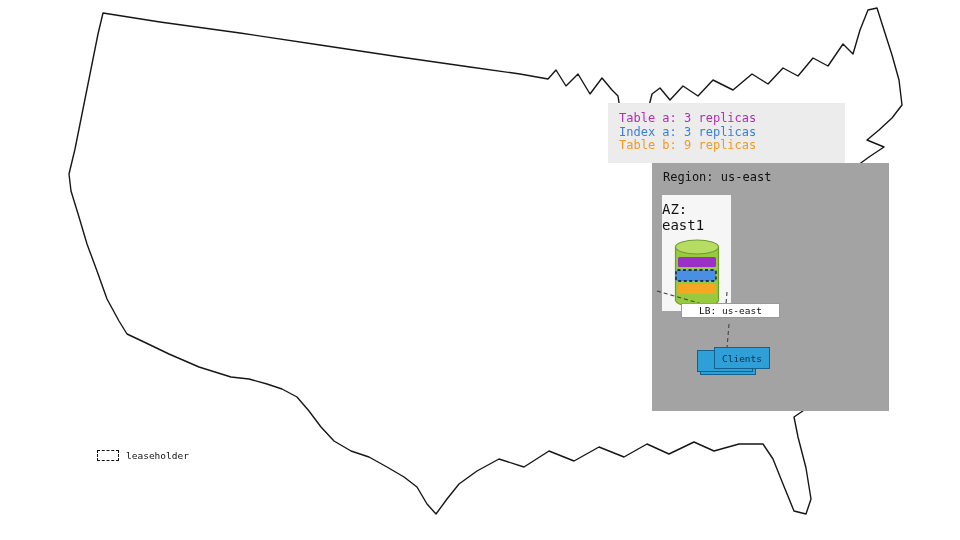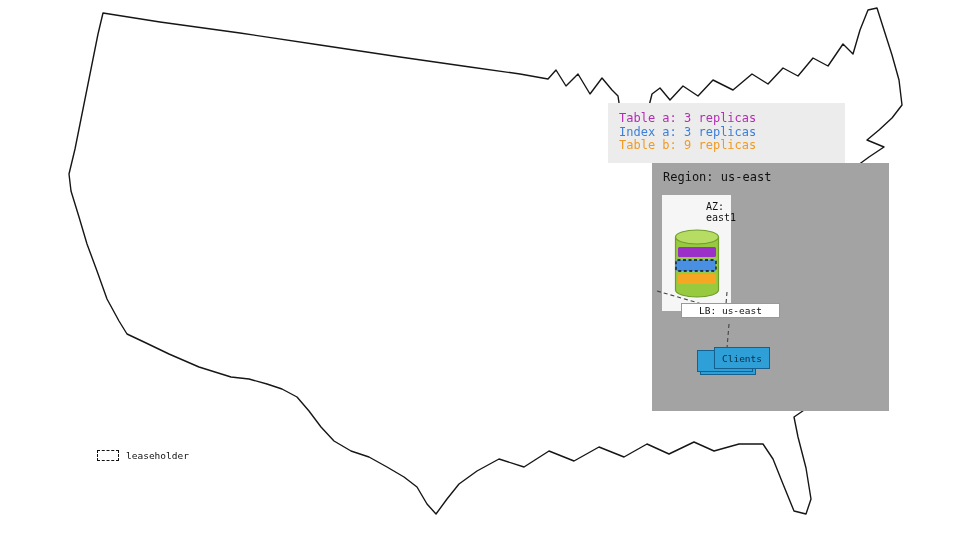--- a/index.html
+++ b/index.html
@@ -24,21 +24,21 @@
     position:absolute; left:608px; top:163px; width:237px; height:248px;
     background:#a3a3a3; z-index:2;margin-left:44px;
   }
   .region-title { position:absolute; left:11px; top:7px; font-size:12px; color:#111; }
 
   
   .az { position:absolute; top:32px; height:116px; background:#f6f6f6; box-sizing:border-box; }
   .az1 { left:10px;  width:69px; }
   .az2 { left:82px;  width:69px; }
   .az3 { left:154px; width:76px; background:#e06363; }
-  .az-label { font-size:10px; padding-top:6px; color:#111;padding-left:44px; }
+  .az-label { font-size:14px; padding-top:6px; color:#111; }
   .cyl  { display:block; margin:3px auto 0; }
   .blob { display:block; margin:2px auto 0; }
 
   
   .cyl-body { fill:#97ca3e; }
   .cyl-top  { fill:#b7dc64; }
   .cyl-edge { stroke:#6f9d2c; stroke-width:1.2; }
   .bar-a { fill:#9b30c8; }
   .bar-i { fill:#4a90e2; }
   .bar-b { fill:#f5a623; }

